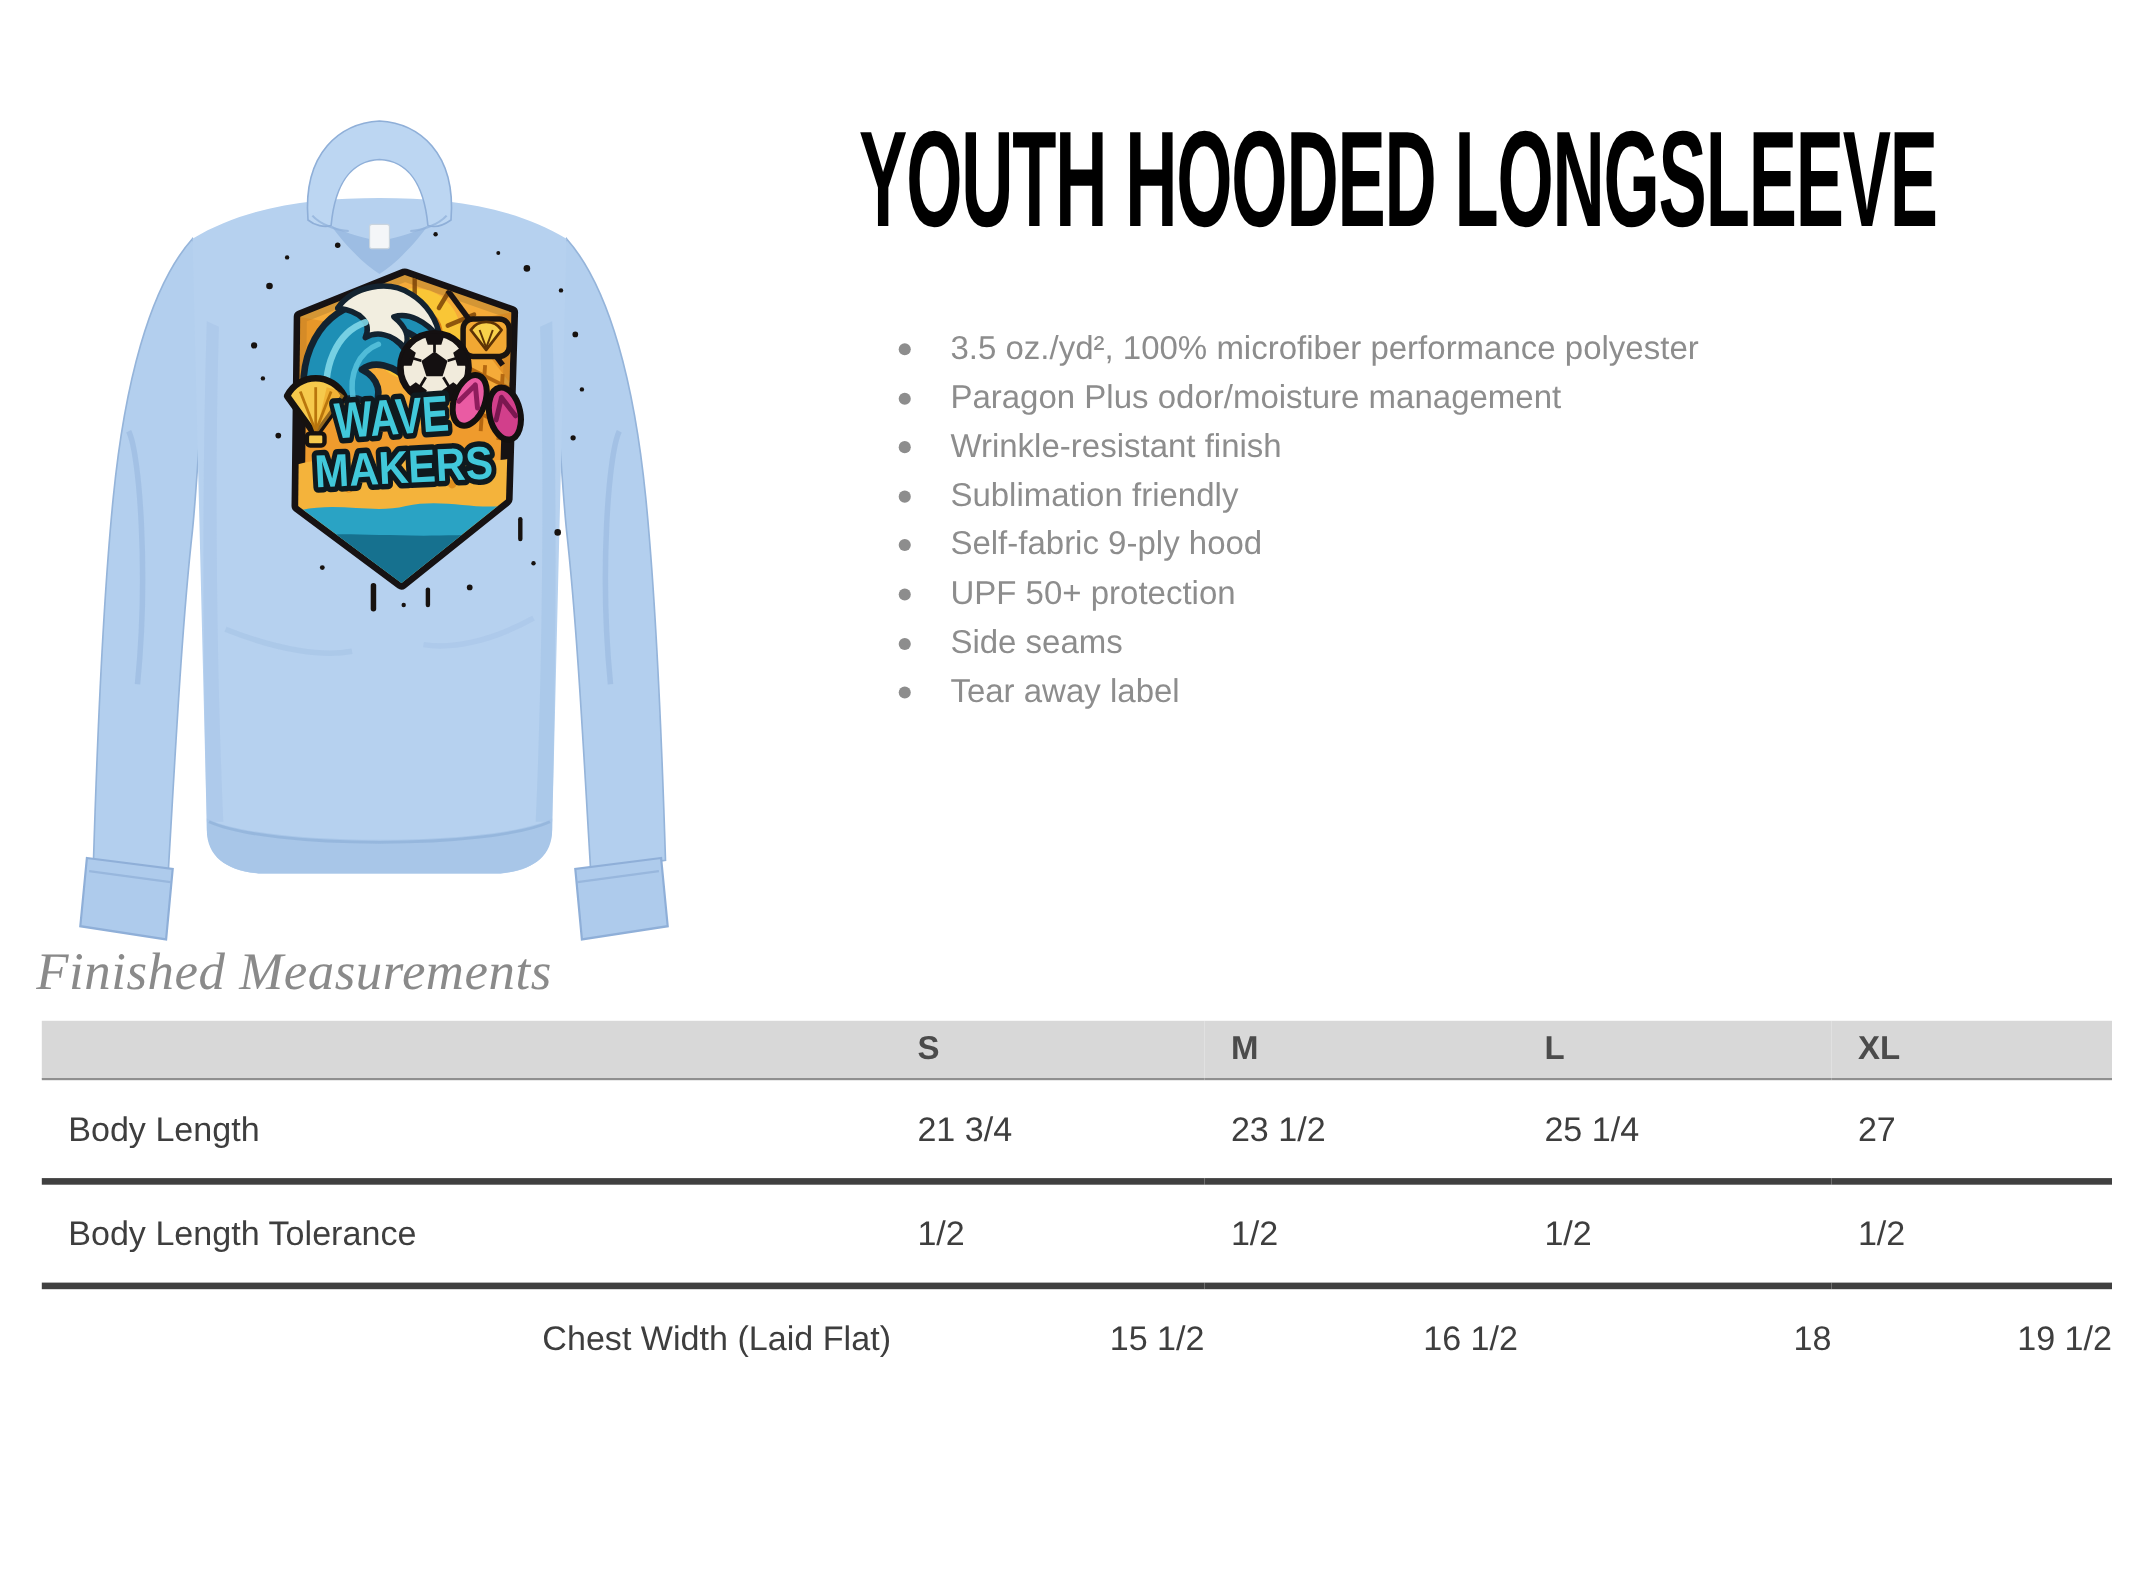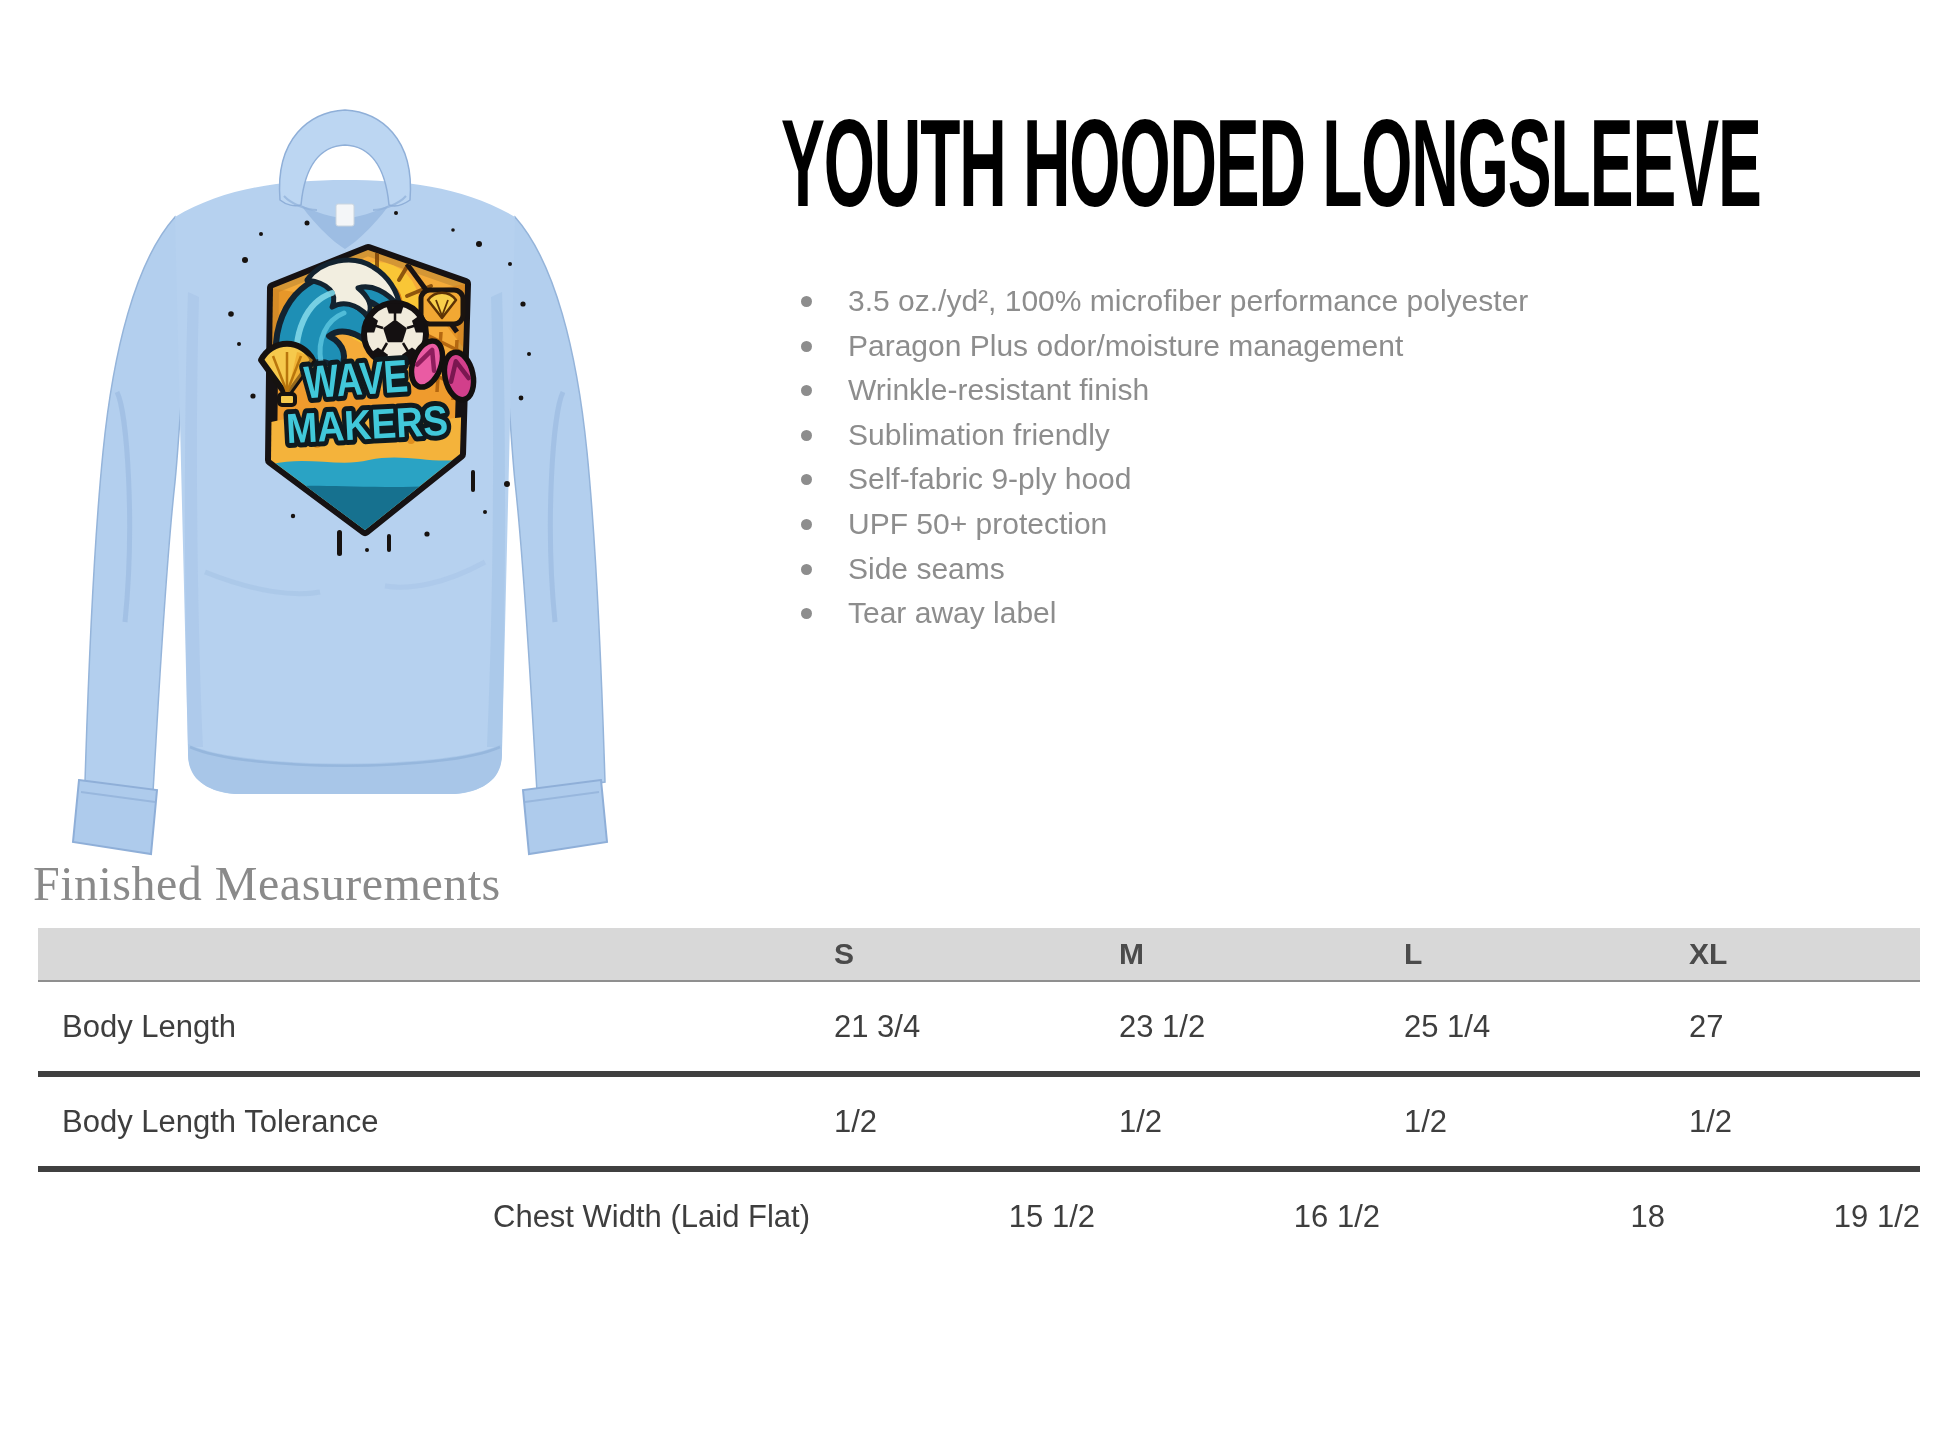--- a/index.html
+++ b/index.html
@@ -12,36 +12,36 @@
   
   .title{
     left:781px;top:94px;
     font-size:124px;font-weight:700;color:#000;
     letter-spacing:-2px;line-height:1.12;white-space:nowrap;
     transform:scaleX(0.53);transform-origin:left top;
   }
 
   
   .features{
-    left:801px;top:279px;margin:0;padding:0;list-style:none;
+    left:801px;top:279px;margin:16px;padding:0;list-style:none;
     font-size:30px;color:#8d8d8d;
   }
   .features li{
     position:relative;line-height:44.6px;padding-left:47px;white-space:nowrap;
   }
   .features li::before{
     content:"";position:absolute;left:0;top:17px;width:11px;height:11px;
     border-radius:50%;background:#8d8d8d;
   }
 
   
   .meas-heading{
     left:33px;top:856px;
     font-family:"Liberation Serif",serif;
-    font-size:48px;color:#8a8a8a;letter-spacing:0.5px;
+    font-size:48px;color:#8a8a8a;letter-spacing:0.5px;font-style:italic;
   }
   table.meas{
     position:absolute;left:38px;top:928px;width:1882px;
     border-collapse:collapse;table-layout:fixed;
   }
   table.meas col.c-label{width:772px;}
   table.meas col.c-s{width:285px;}
   table.meas col.c-m{width:285px;}
   table.meas col.c-l{width:285px;}
   table.meas col.c-xl{width:255px;}

